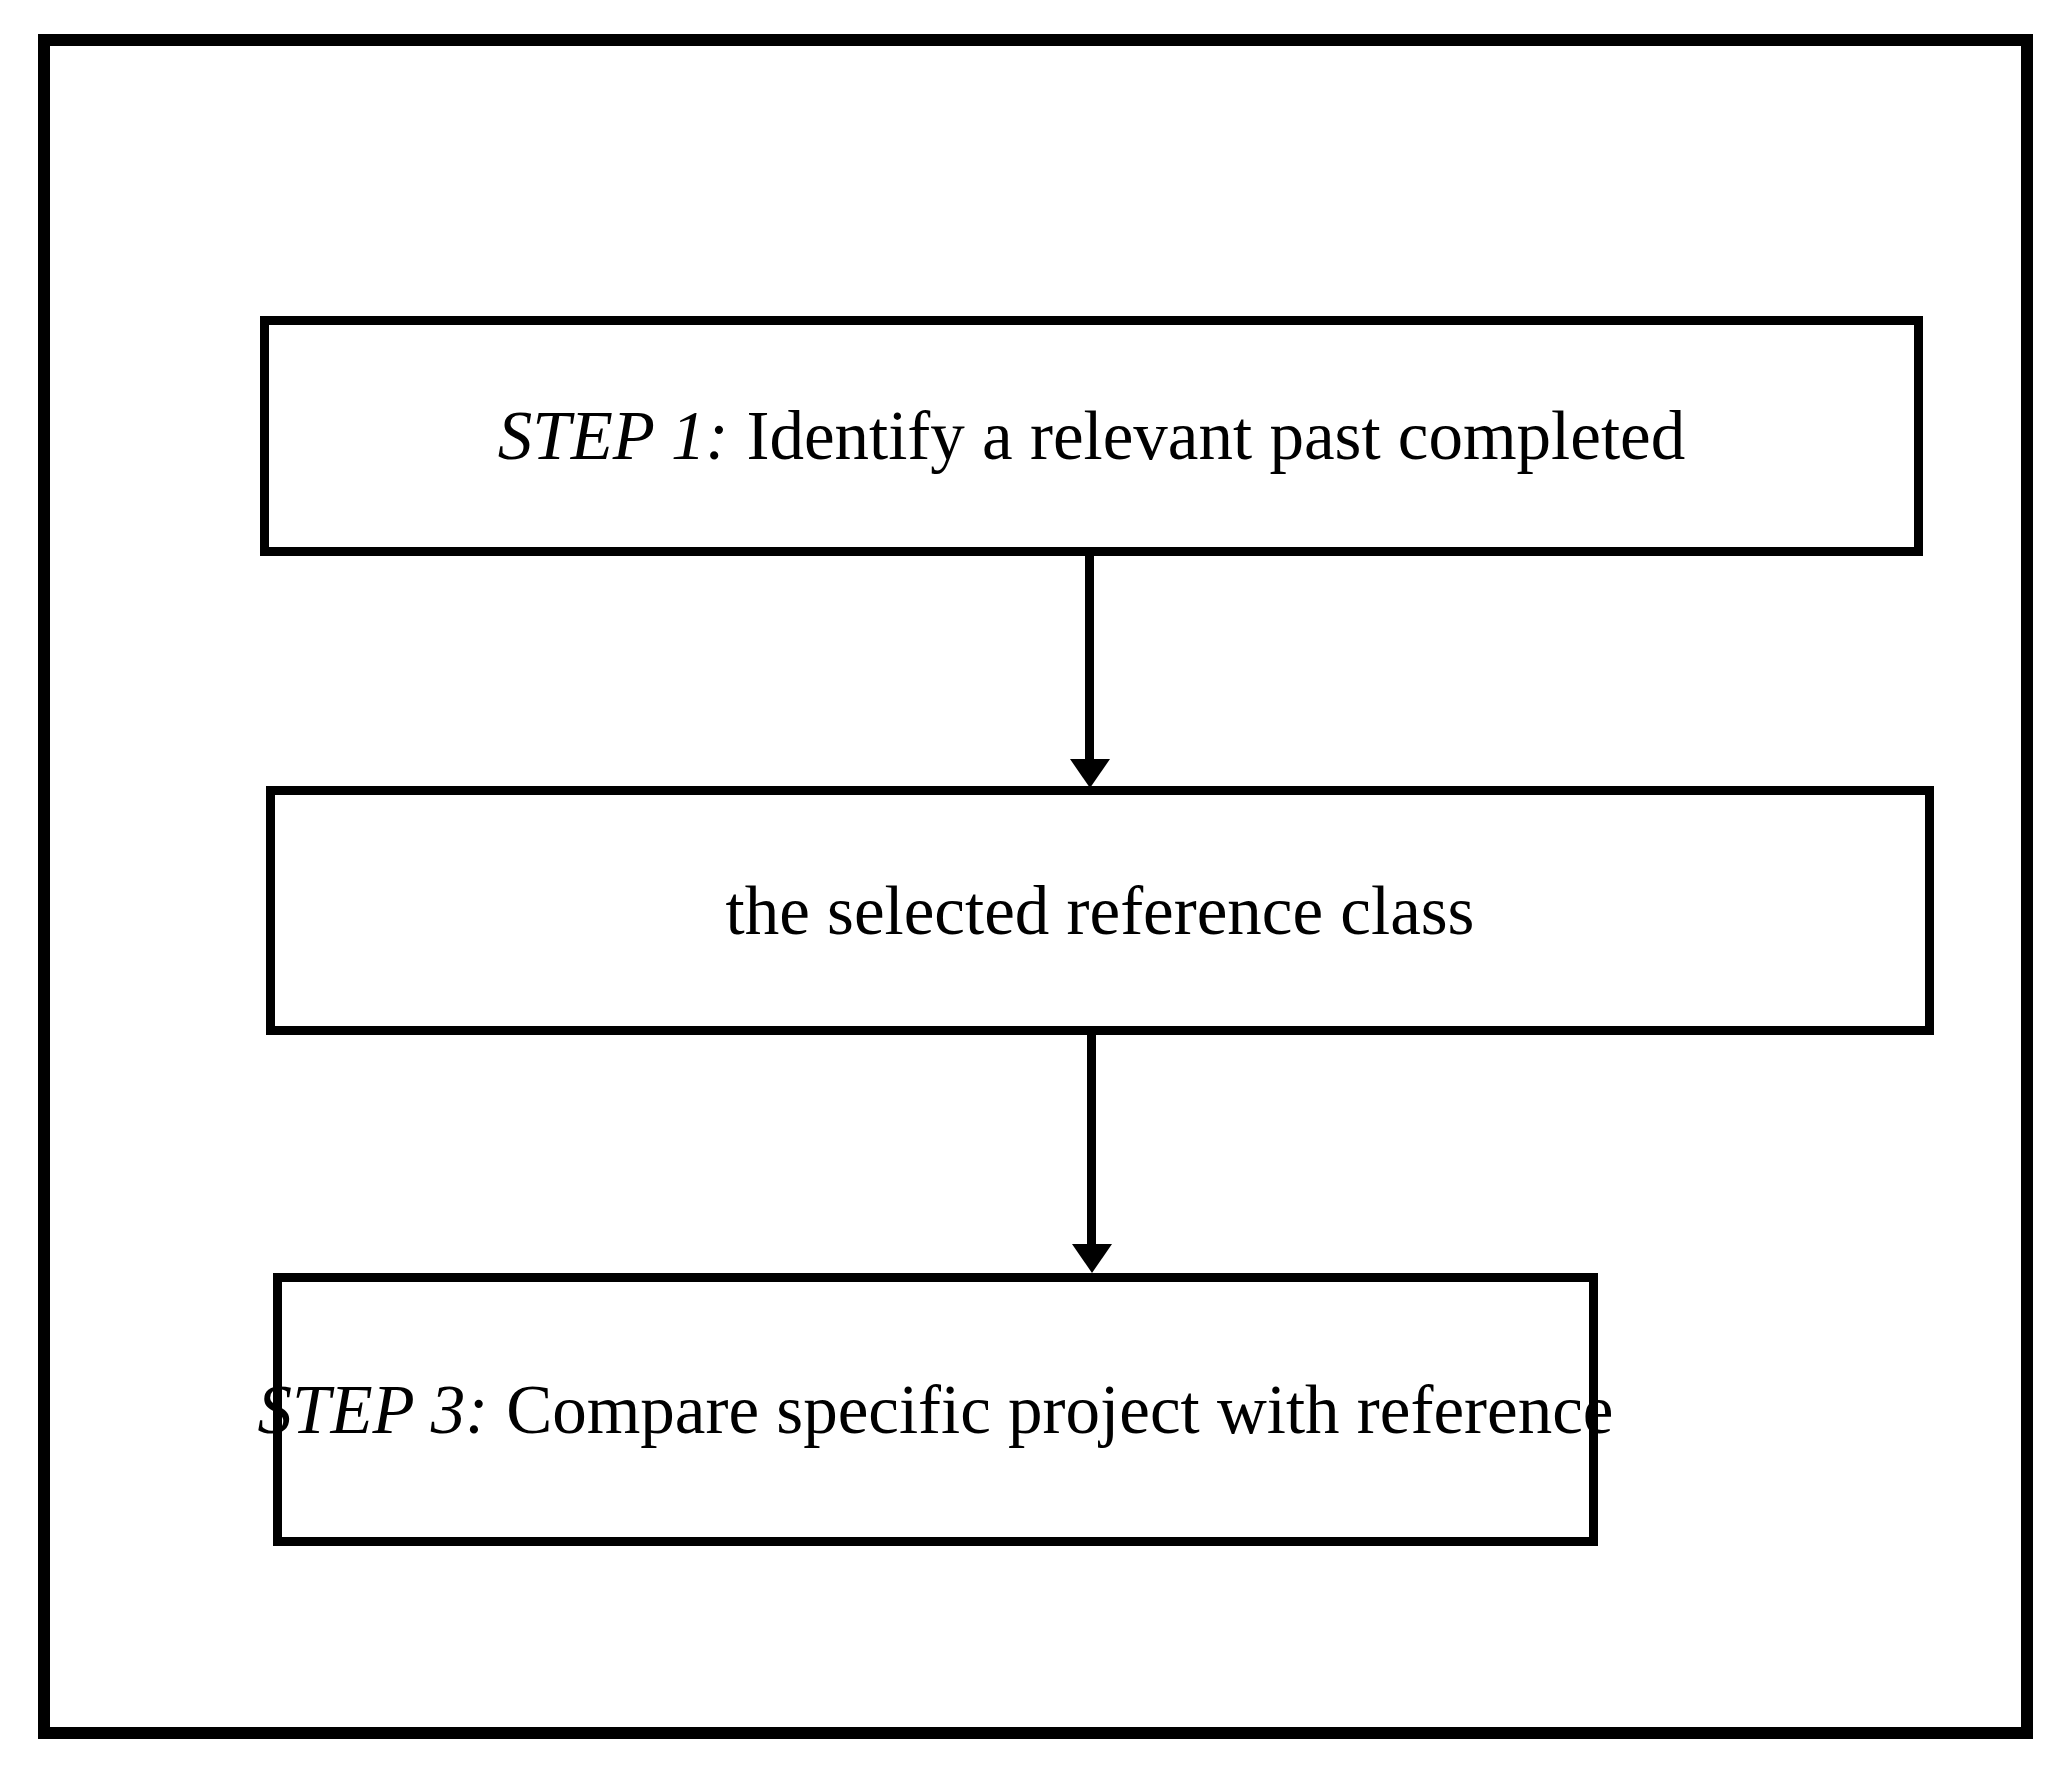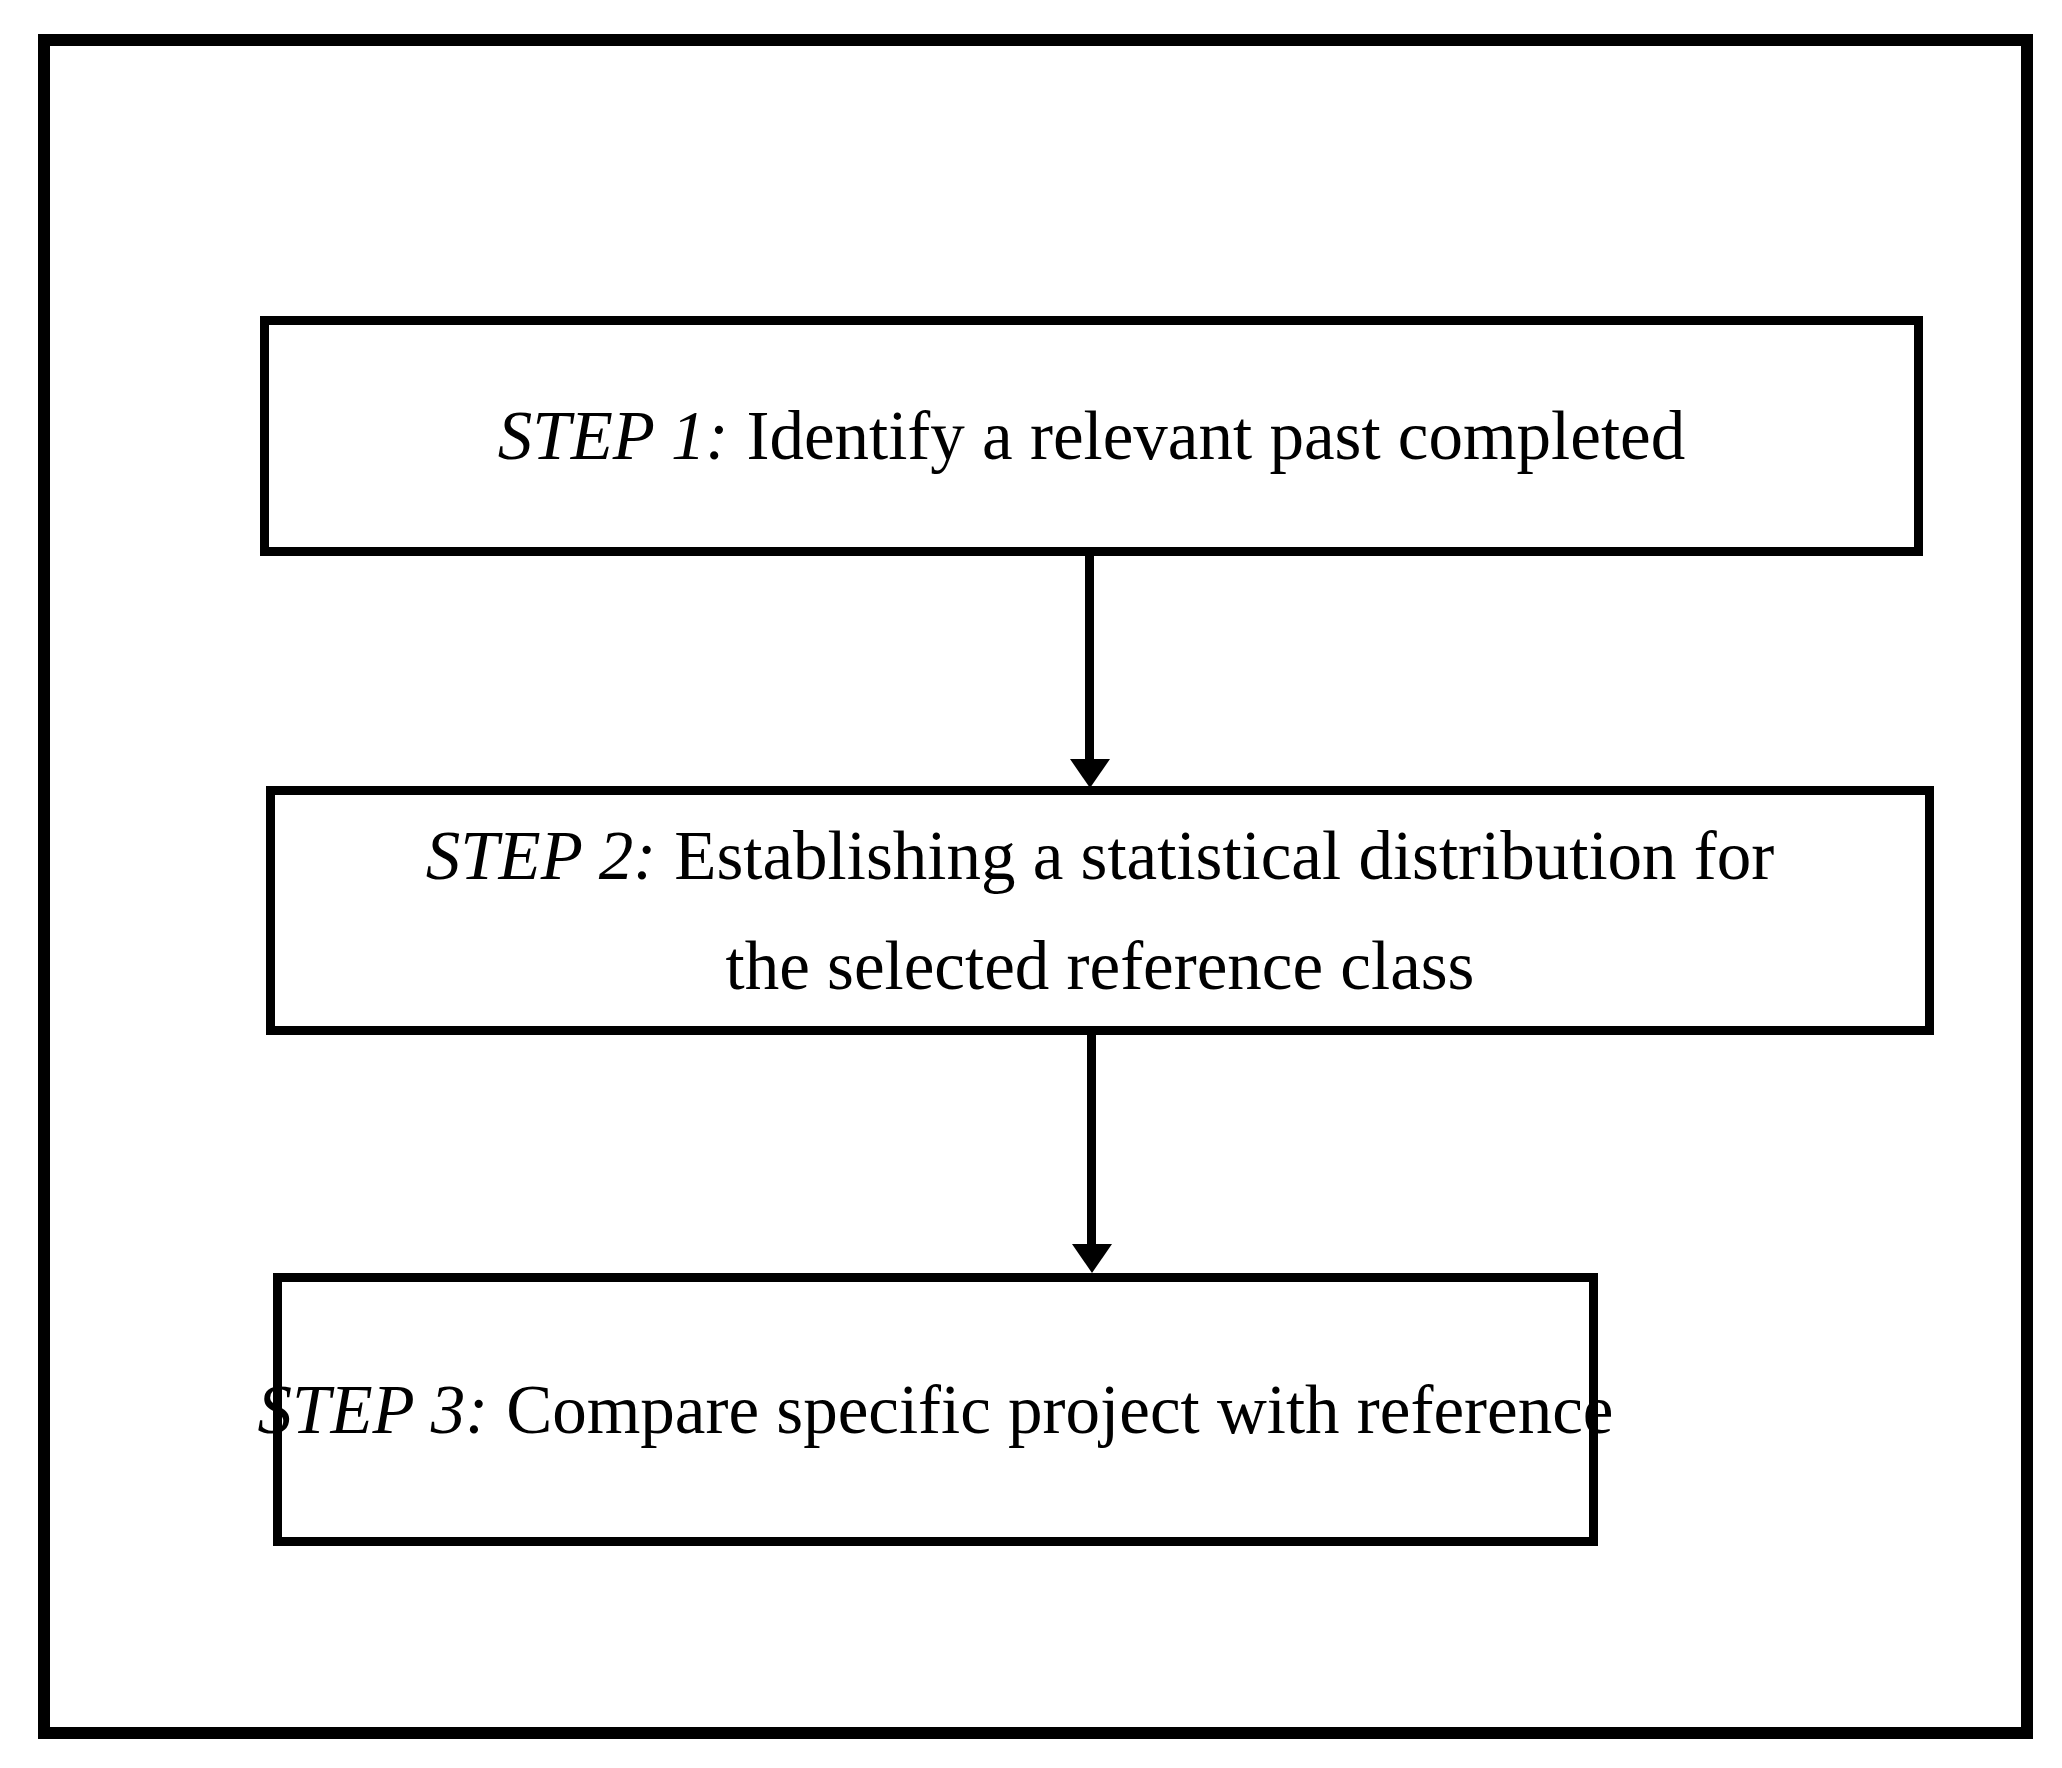--- a/index.html
+++ b/index.html
@@ -84,23 +84,20 @@
   <div class="outer-frame">
 
     <div class="step-box box1">
       <div class="box-line">
         <span class="step-label">STEP 1:</span><span>Identify a relevant past completed</span>
       </div>
     </div>
 
     <div class="step-box box2">
       <div class="box-line">
-        <span class="step-label">STEP 2:</span><span>Establishing a statistical distribution for</span>
-      </div>
-      <div class="box-line">
         <span>the selected reference class</span>
       </div>
     </div>
 
     <div class="step-box box3">
       <div class="box-line">
         <span class="step-label">STEP 3:</span><span>Compare specific project with reference</span>
       </div>
     </div>
 

